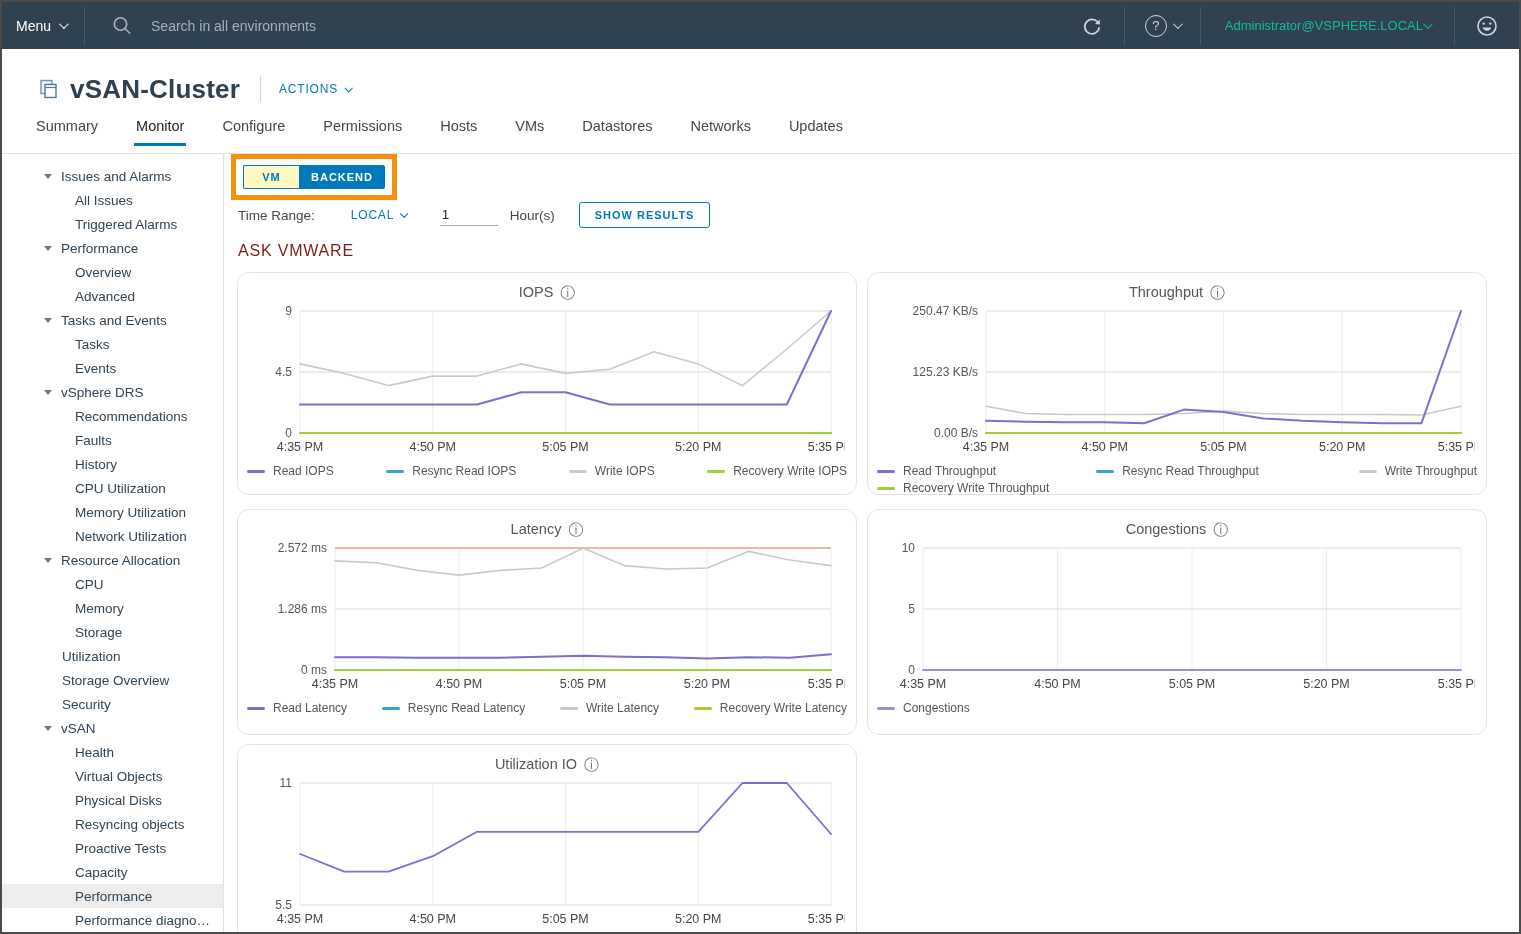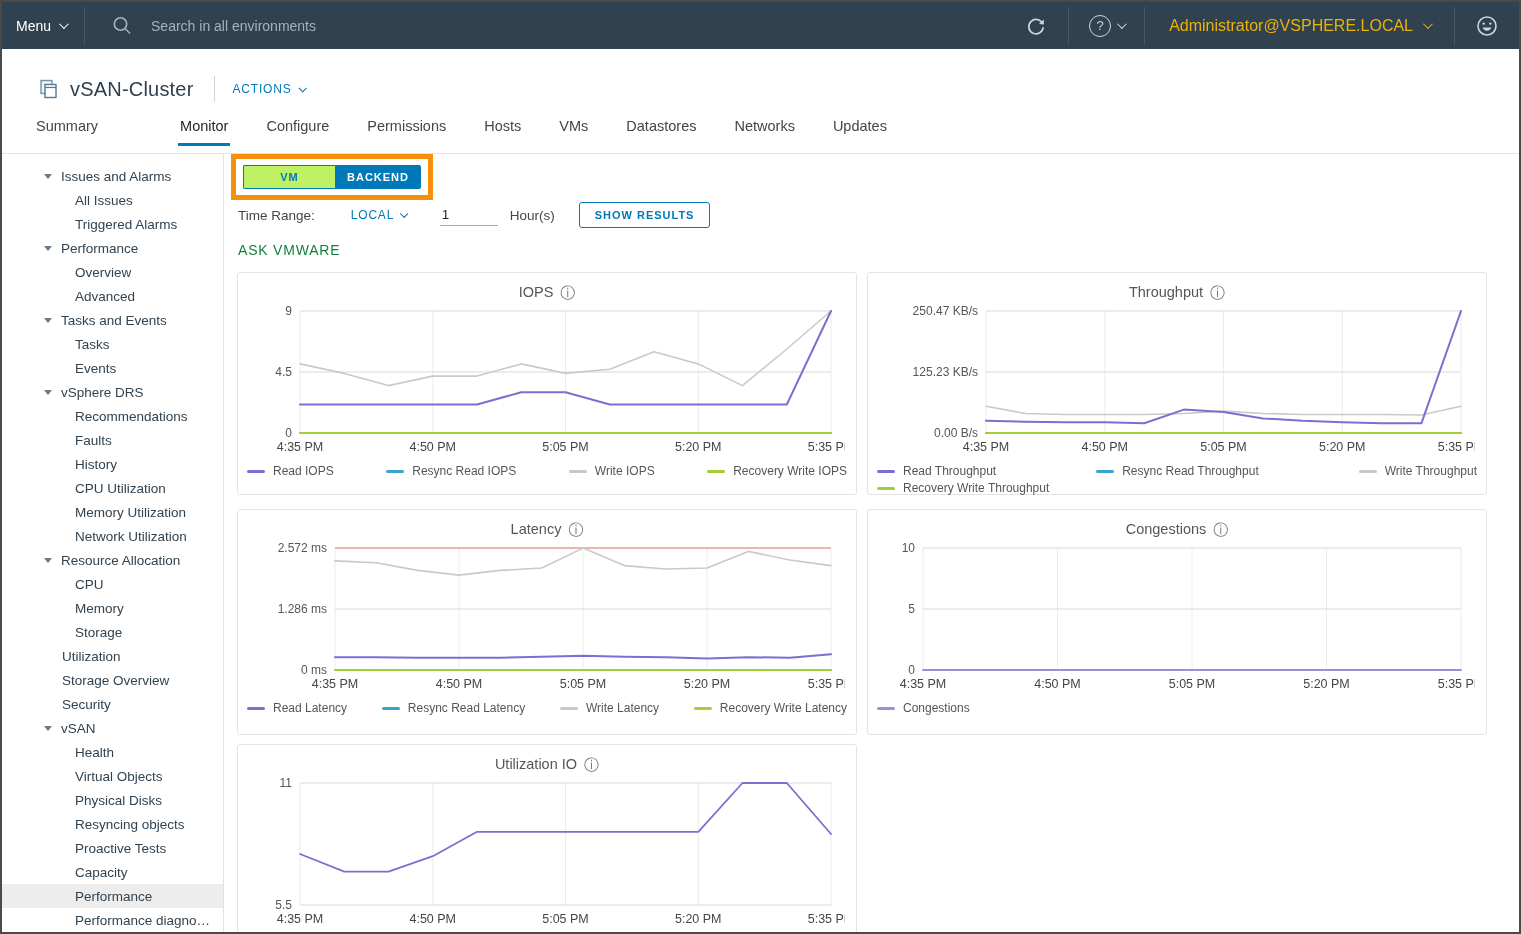--- a/index.html
+++ b/index.html
@@ -12,68 +12,68 @@
   .menu-btn { display:flex; align-items:center; gap:8px; padding:0 18px 0 14px; font-size:14px; color:#fff; cursor:pointer; height:100%; }
   .chev { display:inline-block; width:7px; height:7px; border-right:1.6px solid currentColor; border-bottom:1.6px solid currentColor; transform:rotate(45deg) translateY(-2px); }
   .tb-div { width:1px; height:38px; background:#495864; }
   .search-wrap { display:flex; align-items:center; gap:18px; padding-left:26px; }
   .search-wrap svg { flex:0 0 auto; }
   .search-input { background:transparent; border:none; outline:none; color:#dfe5e9; font-size:14px; width:320px; font-family:inherit; }
   .search-input::placeholder { color:#a5b2ba; opacity:1; }
   .tb-right { display:flex; align-items:center; height:100%; }
   .tb-icon { display:flex; align-items:center; gap:6px; padding:0 20px; cursor:pointer; color:#cdd5da; }
   .help-circle { display:flex; align-items:center; justify-content:center; width:22px; height:22px; border:1.6px solid #cdd5da; border-radius:50%; font-size:13px; color:#cdd5da; }
-  .account { display:flex; align-items:center; gap:10px; font-size:16px; color:#eab308; padding:0 24px; cursor:pointer; }
+  .account { display:flex; align-items:center; gap:0; font-size:13px; color:#14b8a6; padding:0 24px; cursor:pointer; }
 
   
   .obj-header { position:absolute; left:0; top:57px; width:100%; height:95px; background:#fff; border-bottom:1px solid #e4e4e4; }
   .title-row { display:flex; align-items:center; height:48px; padding:12px 0 0 36px; }
   .cluster-icon { margin-right:10px; }
-  .page-title { font-size:20px; font-weight:400; color:#2f4050; letter-spacing:.2px; }
+  .page-title { font-size:26px; font-weight:700; color:#2f4050; letter-spacing:.2px; }
   .title-div { width:1px; height:26px; background:#d4d4d4; margin:0 18px 0 20px; }
   .actions-link { display:flex; align-items:center; gap:7px; color:#0079b8; font-size:12px; font-weight:500; letter-spacing:.8px; cursor:pointer; }
   .actions-link .chev { transform:rotate(45deg) translateY(-1px); width:6px; height:6px; }
   .tabs { display:flex; list-style:none; margin-left:32px; margin-top:7px; }
   .tabs li { font-size:14.5px; color:#454545; margin-right:34px; padding:4px 2px 9px; cursor:pointer; border-bottom:3px solid transparent; }
-  .tabs li.active { color:#231f20; border-bottom-color:#0079b8;margin-left:44px; }
+  .tabs li.active { color:#231f20; border-bottom-color:#0079b8; }
 
   
   .bodywrap { position:absolute; left:0; top:152px; width:100%; height:782px; display:flex; }
   .sidebar { width:222px; height:100%; border-right:1px solid #e2e2e2; background:#fff; padding-top:10px; overflow:hidden; flex:0 0 auto; }
   .s-row { height:24px; display:flex; align-items:center; padding-left:42px; font-size:13.5px; color:#314351; cursor:pointer; white-space:nowrap; }
   .s-row .caret { width:0; height:0; border-left:4.5px solid transparent; border-right:4.5px solid transparent; border-top:5.5px solid #6d7884; margin-right:9px; flex:0 0 auto; }
   .s-row.leaf { padding-left:60px; }
   .s-row.child { padding-left:73px; }
   .s-row.selected { background:#ededed; }
 
   .content { position:relative; flex:1 1 auto; height:100%; background:#fff; overflow:hidden; }
 
   
   .toggle-highlight { position:absolute; left:7px; top:0; border:5px solid #f5900c; padding:6px 7px; background:transparent; z-index:5; }
   .toggle-group { display:flex; }
   .tg-btn { height:24px; display:flex; align-items:center; justify-content:center; font-size:11px; font-weight:600; letter-spacing:1px; cursor:pointer; font-family:inherit; }
-  .tg-btn.vm { width:92px; background:#bef264; color:#0079b8; border:1px solid #0079b8; border-right:none; border-radius:2px 0 0 2px; }
+  .tg-btn.vm { width:56px; background:#fef9c3; color:#0079b8; border:1px solid #0079b8; border-right:none; border-radius:2px 0 0 2px; }
   .tg-btn.backend { width:86px; background:#0079b8; color:#fff; border:1px solid #0079b8; border-radius:0 2px 2px 0; }
 
   
   .time-row { position:absolute; left:14px; top:48px; display:flex; align-items:center; height:26px; }
   .tr-label { font-size:13.5px; color:#454545; }
   .last-link { display:flex; align-items:center; gap:6px; margin-left:36px; color:#0079b8; font-size:12px; font-weight:500; letter-spacing:.8px; cursor:pointer; }
   .last-link .chev { width:5.5px; height:5.5px; }
   .hours-input { margin-left:34px; width:58px; border:none; border-bottom:1px solid #a8a8a8; font-size:13.5px; color:#231f20; padding:2px 2px 3px; outline:none; font-family:inherit; background:transparent; }
   .hours-unit { margin-left:12px; font-size:13.5px; color:#454545; }
   .show-results { margin-left:24px; background:#fff; border:1px solid #0079b8; color:#0079b8; font-size:11px; font-weight:600; letter-spacing:1px; border-radius:3px; padding:6px 15px; cursor:pointer; font-family:inherit; }
 
   
   .desc-row { position:absolute; left:14px; right:24px; top:88px; display:flex; justify-content:space-between; align-items:baseline; }
   .desc-text { font-size:14px; color:#565656; }
-  .ask-link { font-size:14px; font-weight:500; letter-spacing:.8px; color:#15803d; cursor:pointer; }
-
-  
-  .chart-card { position:absolute; width:620px; background:#fff; border:1px solid #e4e4e4; border-radius:3px; }
+  .ask-link { font-size:16px; font-weight:500; letter-spacing:.8px; color:#7f1d1d; cursor:pointer; }
+
+  
+  .chart-card { position:absolute; width:620px; background:#fff; border:1px solid #e4e4e4; border-radius:12px; }
   .card-iops { left:13px; top:118px; height:223px; }
   .card-throughput { left:643px; top:118px; height:223px; }
   .card-latency { left:13px; top:355px; height:226px; }
   .card-congestions { left:643px; top:355px; height:226px; }
   .card-oio { left:13px; top:590px; height:223px; }
   .chart-title { display:flex; align-items:center; justify-content:center; gap:7px; height:30px; padding-top:8px; font-size:14.5px; color:#565656; }
   .info-ic { font-size:15px; color:#787878; line-height:1; cursor:pointer; }
   .chart-card svg { display:block; margin:0 auto; }
   .legend { display:flex; flex-wrap:wrap; justify-content:space-between; align-items:center; column-gap:20px; row-gap:3px; width:600px; margin:5px auto 0; }
   .lg-item { display:flex; align-items:center; gap:8px; font-size:12px; color:#565656; cursor:pointer; }

